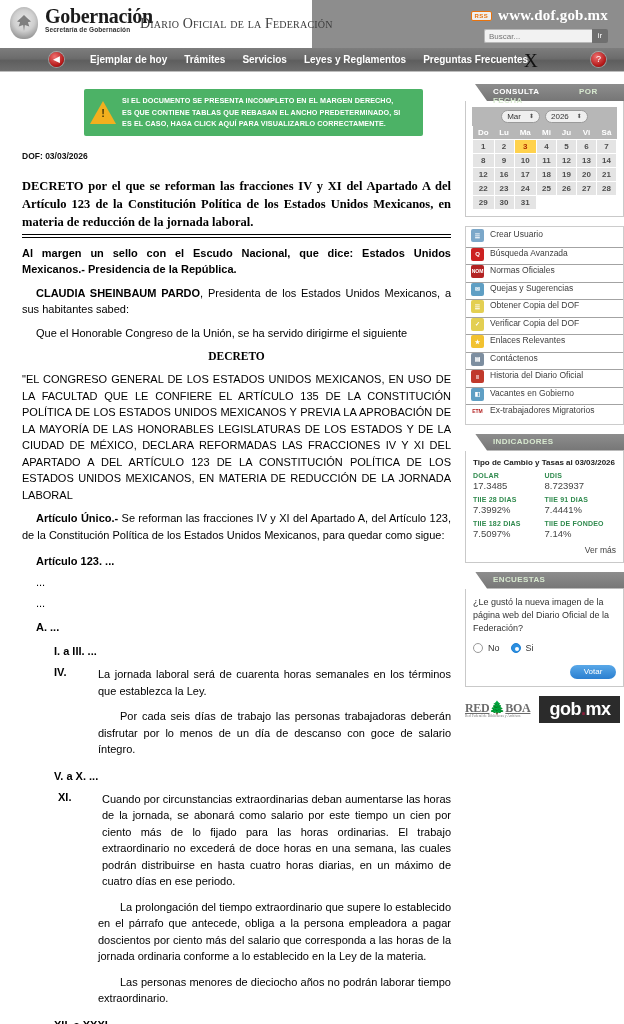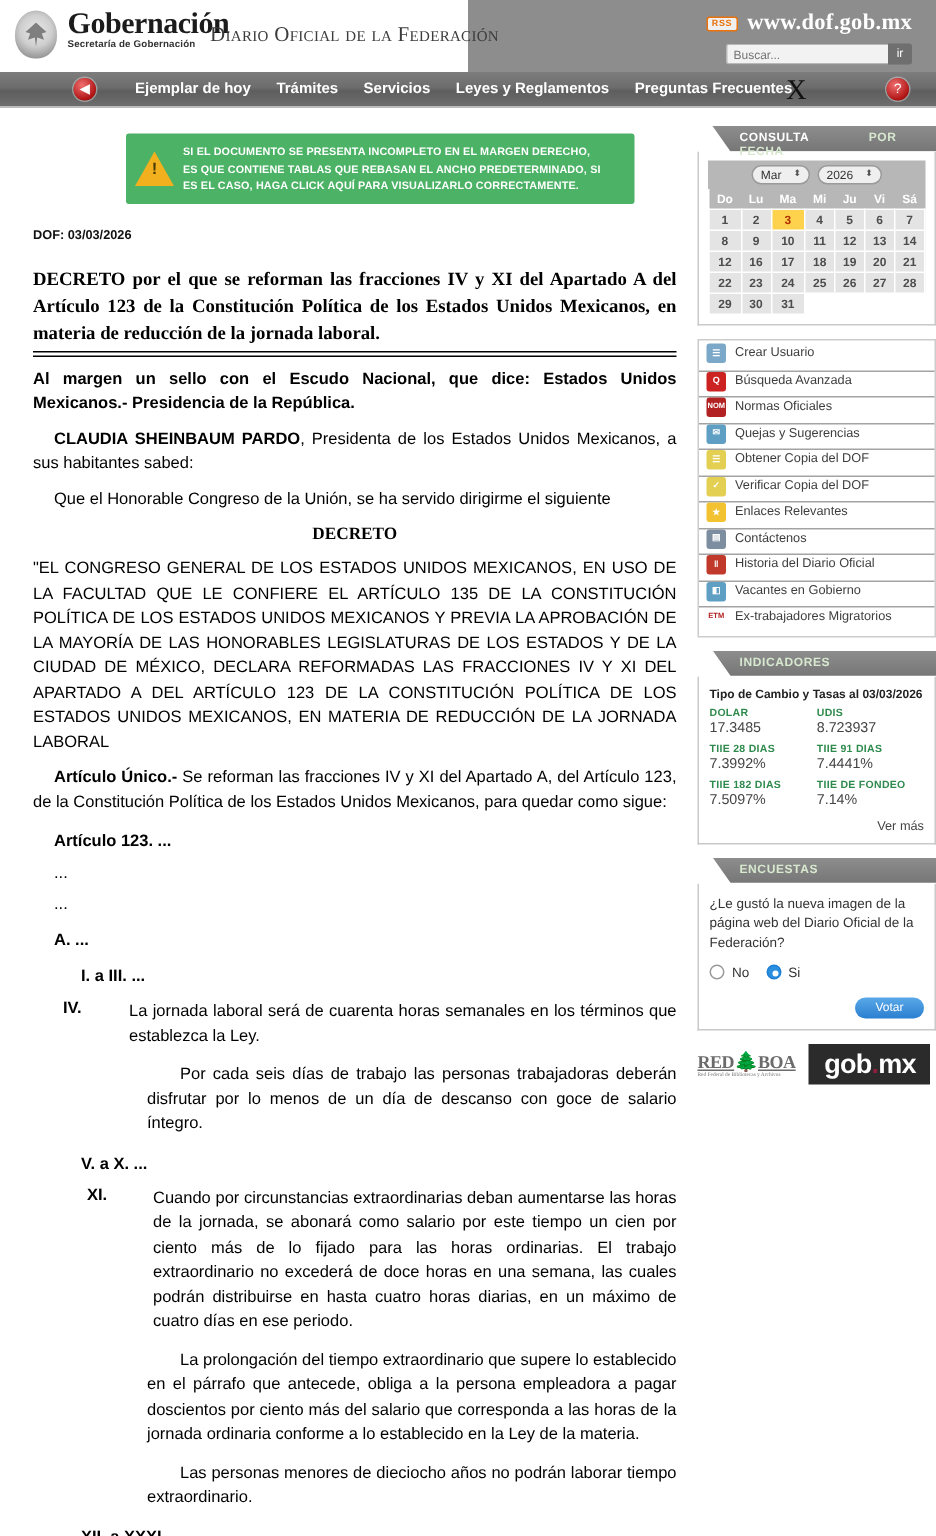--- a/index.html
+++ b/index.html
@@ -265,21 +265,21 @@
 
     <div class="p indent"><b>Artículo Único.-</b><span> Se reforman las fracciones IV y XI del Apartado A, del Artículo 123, de la Constitución Política de los Estados Unidos Mexicanos, para quedar como sigue:</span></div>
 
     <div class="h-sub" style="margin-left:14px">Artículo 123. ...</div>
     <div class="dots" style="margin-left:14px">...</div>
     <div class="dots" style="margin-left:14px">...</div>
     <div class="h-sub" style="margin-left:14px">A.    ...</div>
 
     <div class="h-sub" style="margin-left:32px">I. a III.    ...</div>
 
-    <div class="item" style="margin-left:20px">
+    <div class="item" style="margin-left:32px">
       <span class="item-num" style="width:44px">IV.</span>
       <span class="item-body">La jornada laboral será de cuarenta horas semanales en los términos que establezca la Ley.</span>
     </div>
     <div class="sub-p" style="margin-left:76px">Por cada seis días de trabajo las personas trabajadoras deberán disfrutar por lo menos de un día de descanso con goce de salario íntegro.</div>
 
     <div class="h-sub" style="margin-left:32px">V. a X.    ...</div>
 
     <div class="item" style="margin-left:36px">
       <span class="item-num" style="width:44px">XI.</span>
       <span class="item-body">Cuando por circunstancias extraordinarias deban aumentarse las horas de la jornada, se abonará como salario por este tiempo un cien por ciento más de lo fijado para las horas ordinarias. El trabajo extraordinario no excederá de doce horas en una semana, las cuales podrán distribuirse en hasta cuatro horas diarias, en un máximo de cuatro días en ese periodo.</span>

